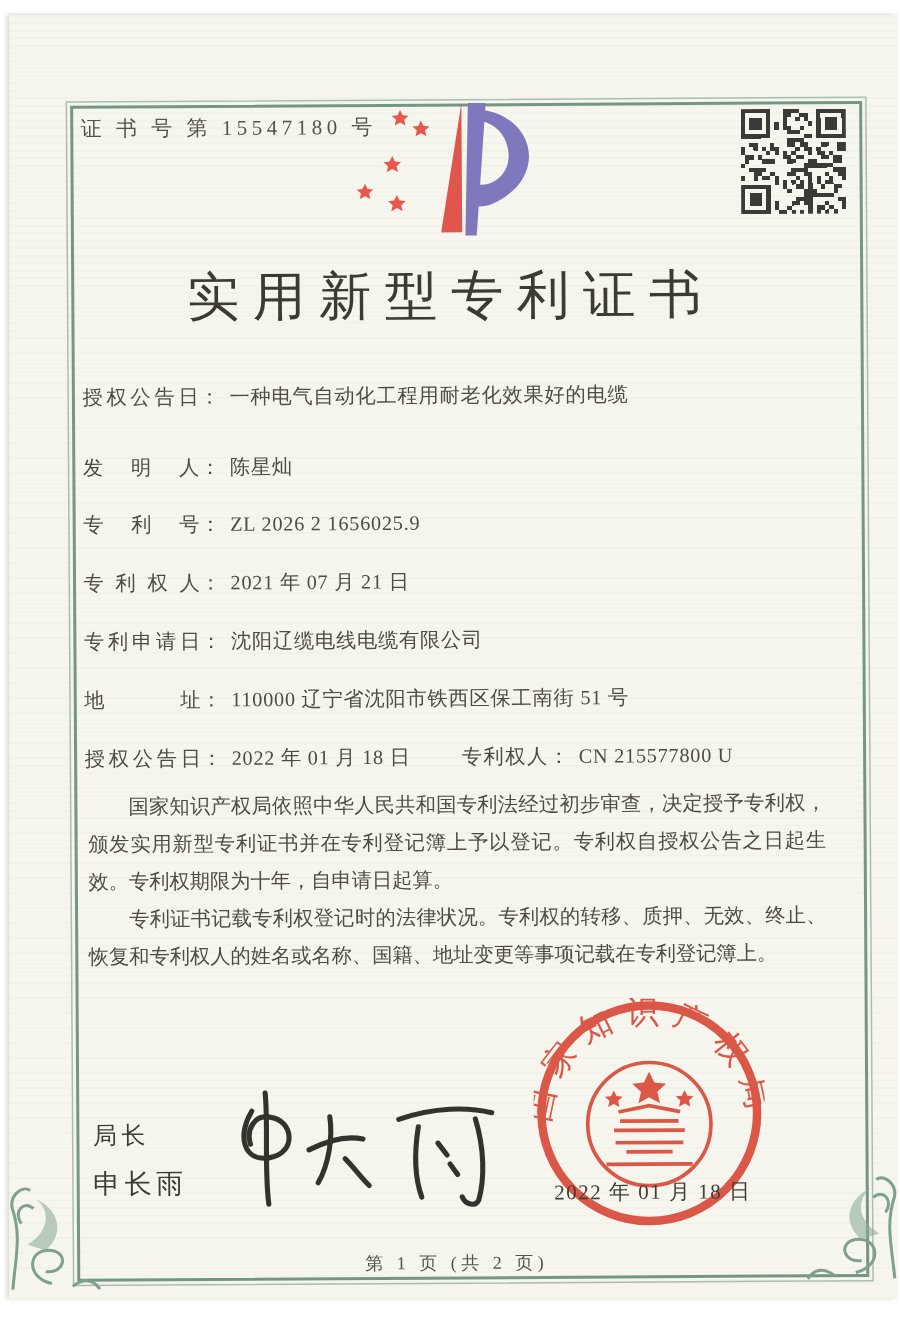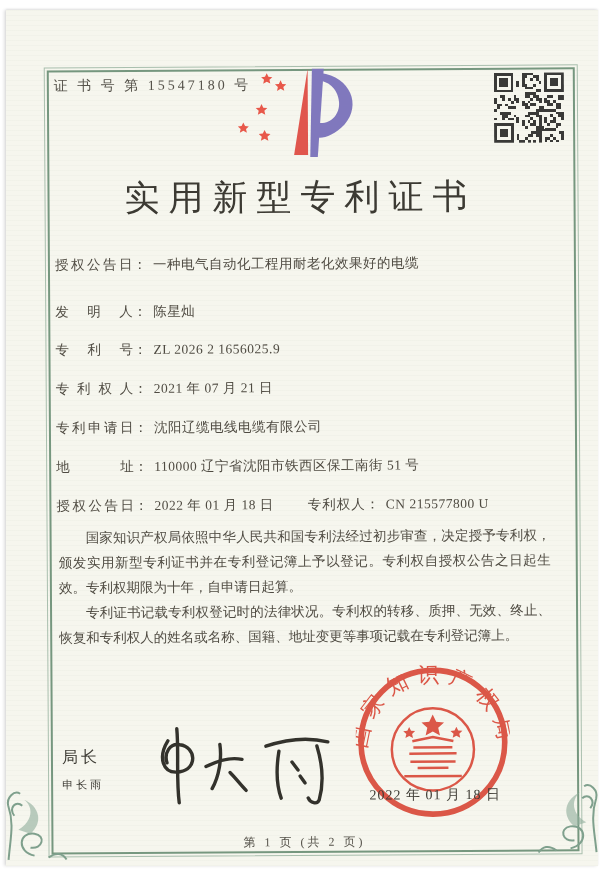--- a/index.html
+++ b/index.html
@@ -29,21 +29,21 @@
   .flabel{display:inline-block;width:78px;text-align:justify;text-align-last:justify;vertical-align:bottom;}
   .fcolon{display:inline-block;margin-right:6px;}
   .fvalue{letter-spacing:.5px;}
   .grant-no{margin-left:34px;}
   .grant-no .glabel{letter-spacing:1px;}
   
   .bodytext{position:absolute;left:52px;top:514px;width:492px;font-size:13.5px;line-height:25px;color:#4f4b42;text-align:justify;}
   .bodytext p{margin:0;text-indent:2em;}
   
   .signer-title{position:absolute;left:54px;top:736px;font-size:16px;letter-spacing:3px;color:#3d3b34;}
-  .signer-name{position:absolute;left:54px;top:766px;font-size:11px;letter-spacing:3px;color:#3d3b34;}
+  .signer-name{position:absolute;left:54px;top:766px;font-size:18px;letter-spacing:3px;color:#3d3b34;}
   .signature{position:absolute;left:132px;top:710px;width:200px;height:88px;}
   
   .seal{position:absolute;left:348px;top:656px;width:154px;height:154px;opacity:.92;}
   .seal-date{position:absolute;left:352px;top:777px;width:150px;text-align:center;font-size:14px;letter-spacing:1px;color:#3f3d36;z-index:3;}
   
   .footer{position:absolute;left:0;right:0;top:824px;text-align:center;font-size:12px;letter-spacing:3px;color:#55524a;}
   .orn{position:absolute;width:64px;height:76px;}
   .orn-left{left:-4px;top:774px;}
   .orn-right{left:528px;top:770px;transform:scaleX(-1);}
 </style>

